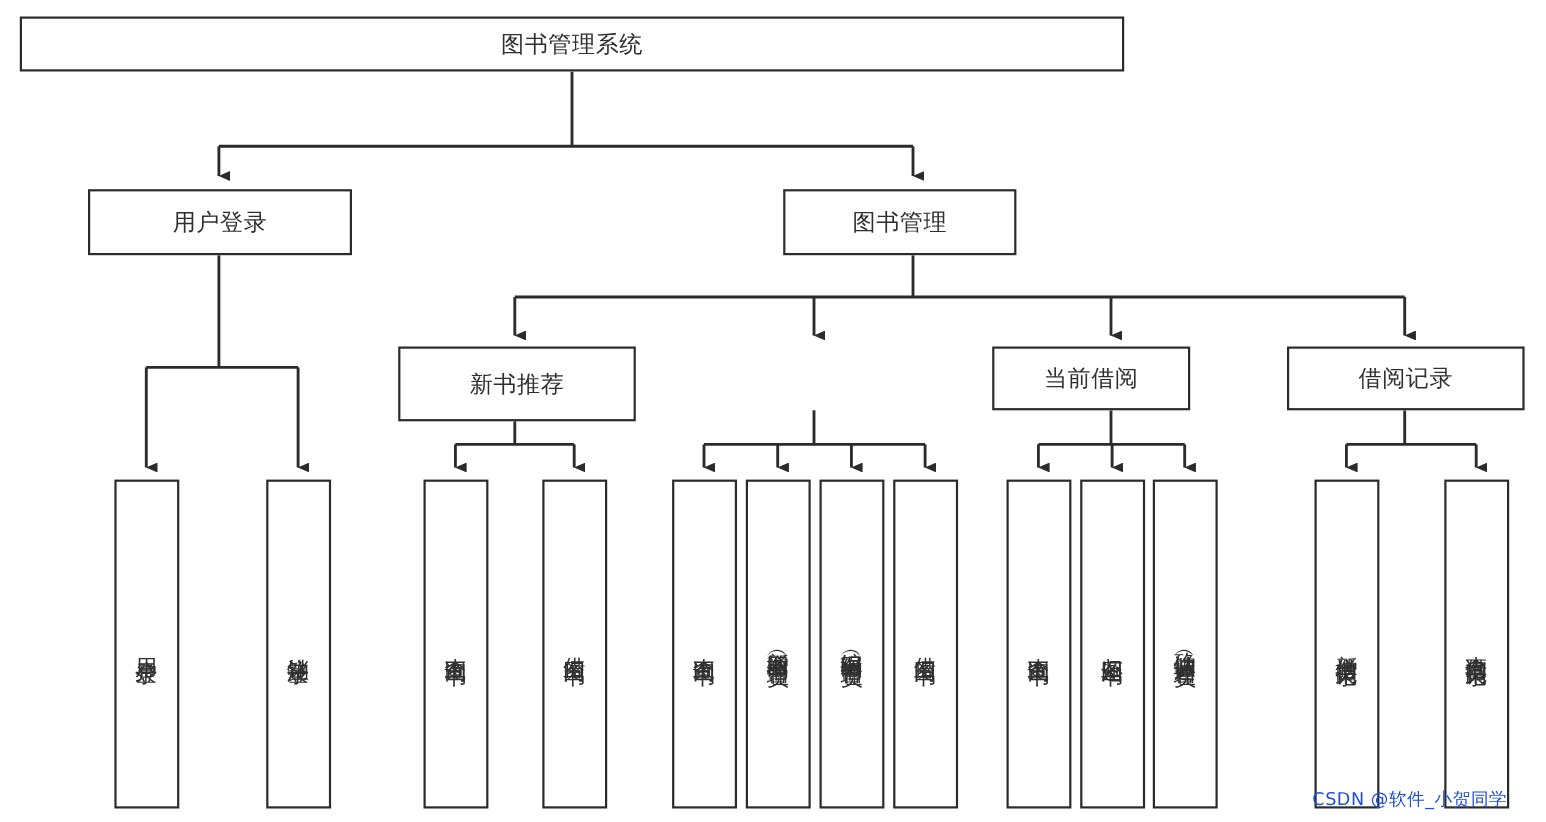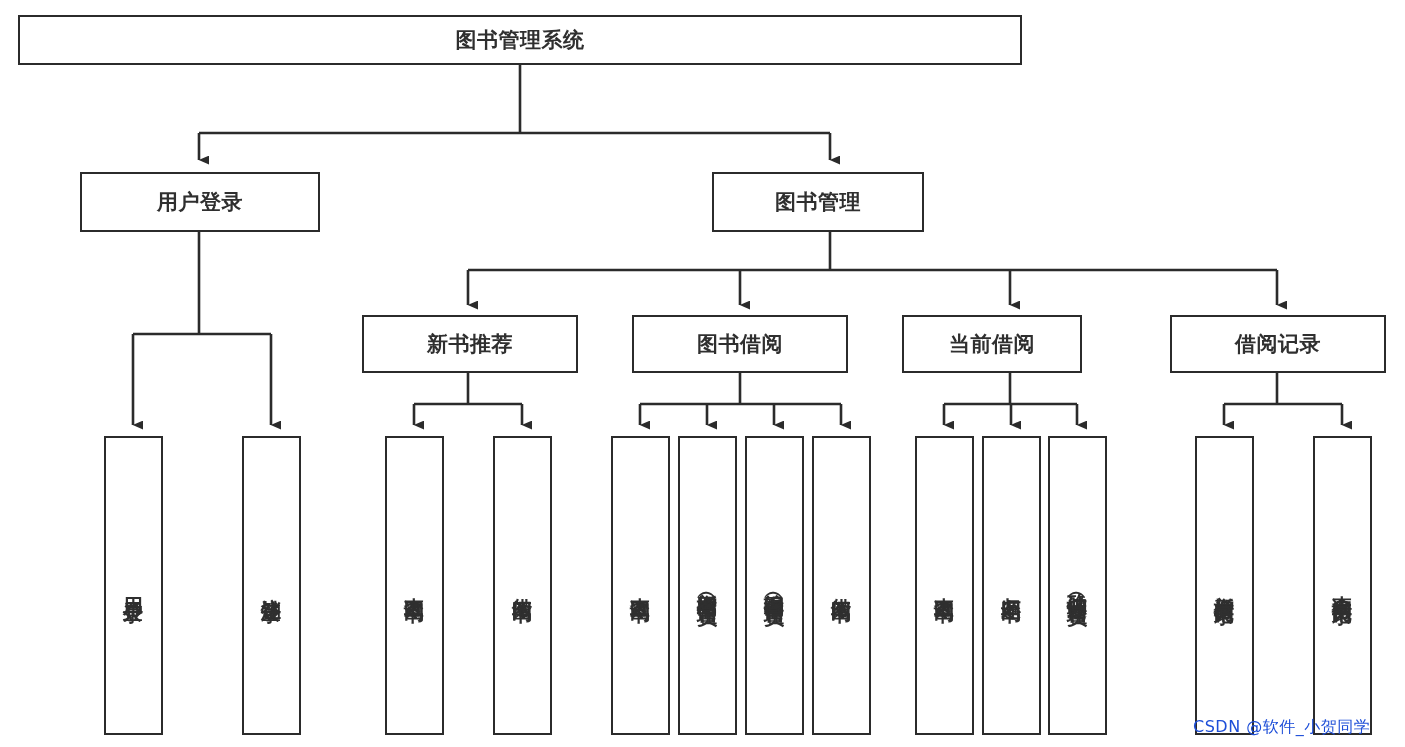--- a/index.html
+++ b/index.html
@@ -36,21 +36,20 @@
     display: flex;
     align-items: center;
     justify-content: center;
     overflow: hidden;
   }
   .node .label {
     color: #2f2f2f;
     text-align: center;
     line-height: 1.18;
     white-space: nowrap;
-    font-weight: bold;
   }
   .node.horiz .label {
     font-size: 21px;
     letter-spacing: 0.5px;
   }
   .node.root .label {
     font-size: 21px;
   }
   .node.vert .label {
     writing-mode: vertical-rl;
@@ -128,25 +127,22 @@
     <span class="label">图书管理系统</span>
   </div>
 
   <div class="node horiz" style="left:80px; top:172px; width:240px; height:60px;">
     <span class="label">用户登录</span>
   </div>
   <div class="node horiz" style="left:712px; top:172px; width:212px; height:60px;">
     <span class="label">图书管理</span>
   </div>
 
-  <div class="node horiz" style="left:362px; top:315px; width:216px; height:58px;">
+  <div class="node horiz" style="left:362px; top:315px; width:216px; height:68px;">
     <span class="label">新书推荐</span>
-  </div>
-  <div class="node horiz" style="left:632px; top:315px; width:216px; height:58px;">
-    <span class="label">图书借阅</span>
   </div>
   <div class="node horiz" style="left:902px; top:315px; width:180px; height:58px;">
     <span class="label">当前借阅</span>
   </div>
   <div class="node horiz" style="left:1170px; top:315px; width:216px; height:58px;">
     <span class="label">借阅记录</span>
   </div>
 
   <div class="node vert" style="left:104px; top:436px; width:59px; height:299px;">
     <span class="label">用户登录</span>

